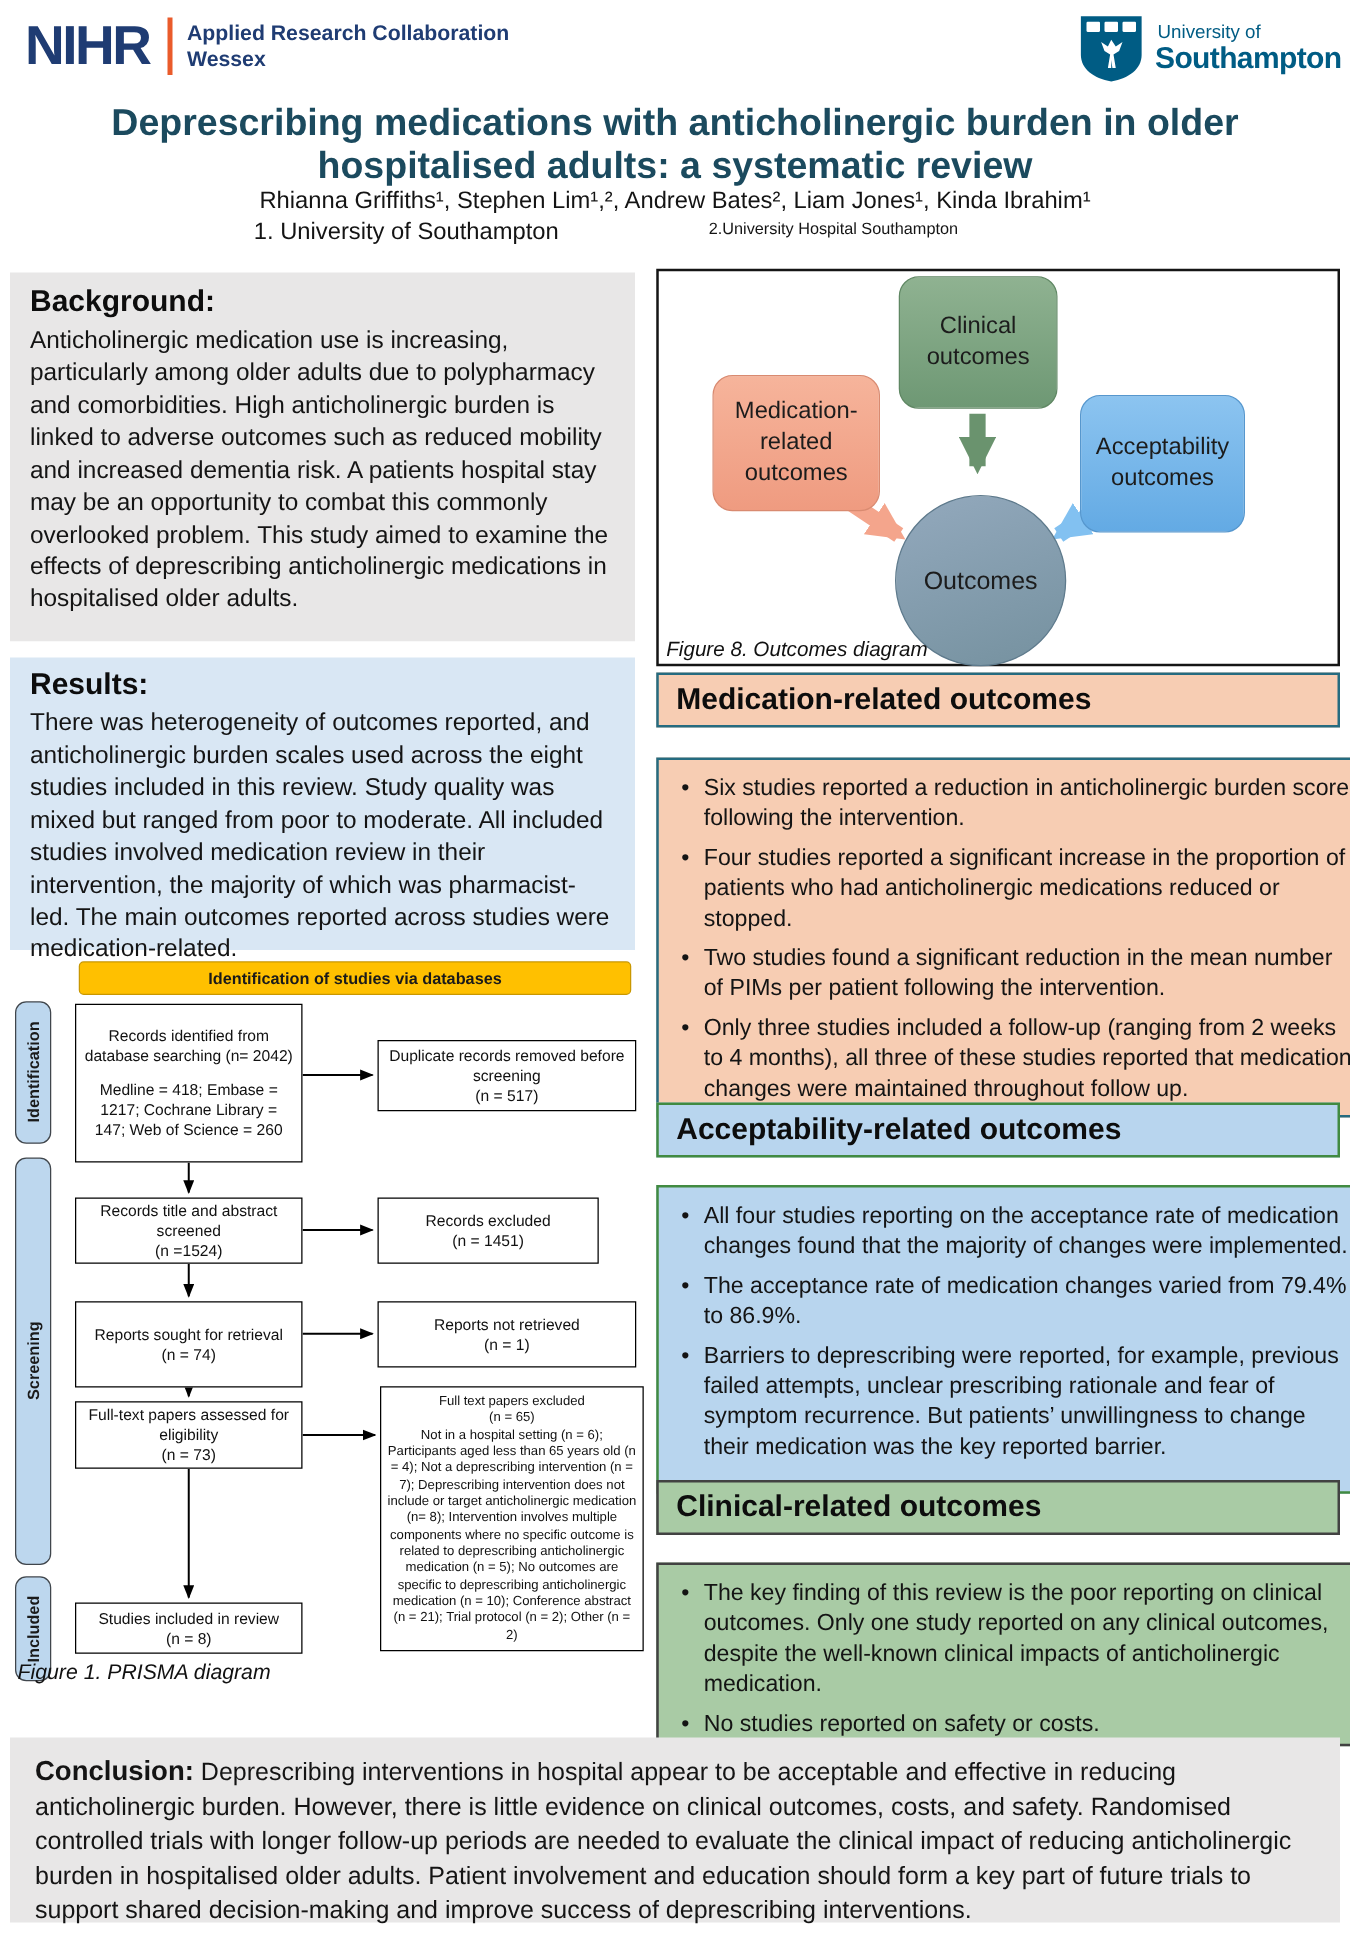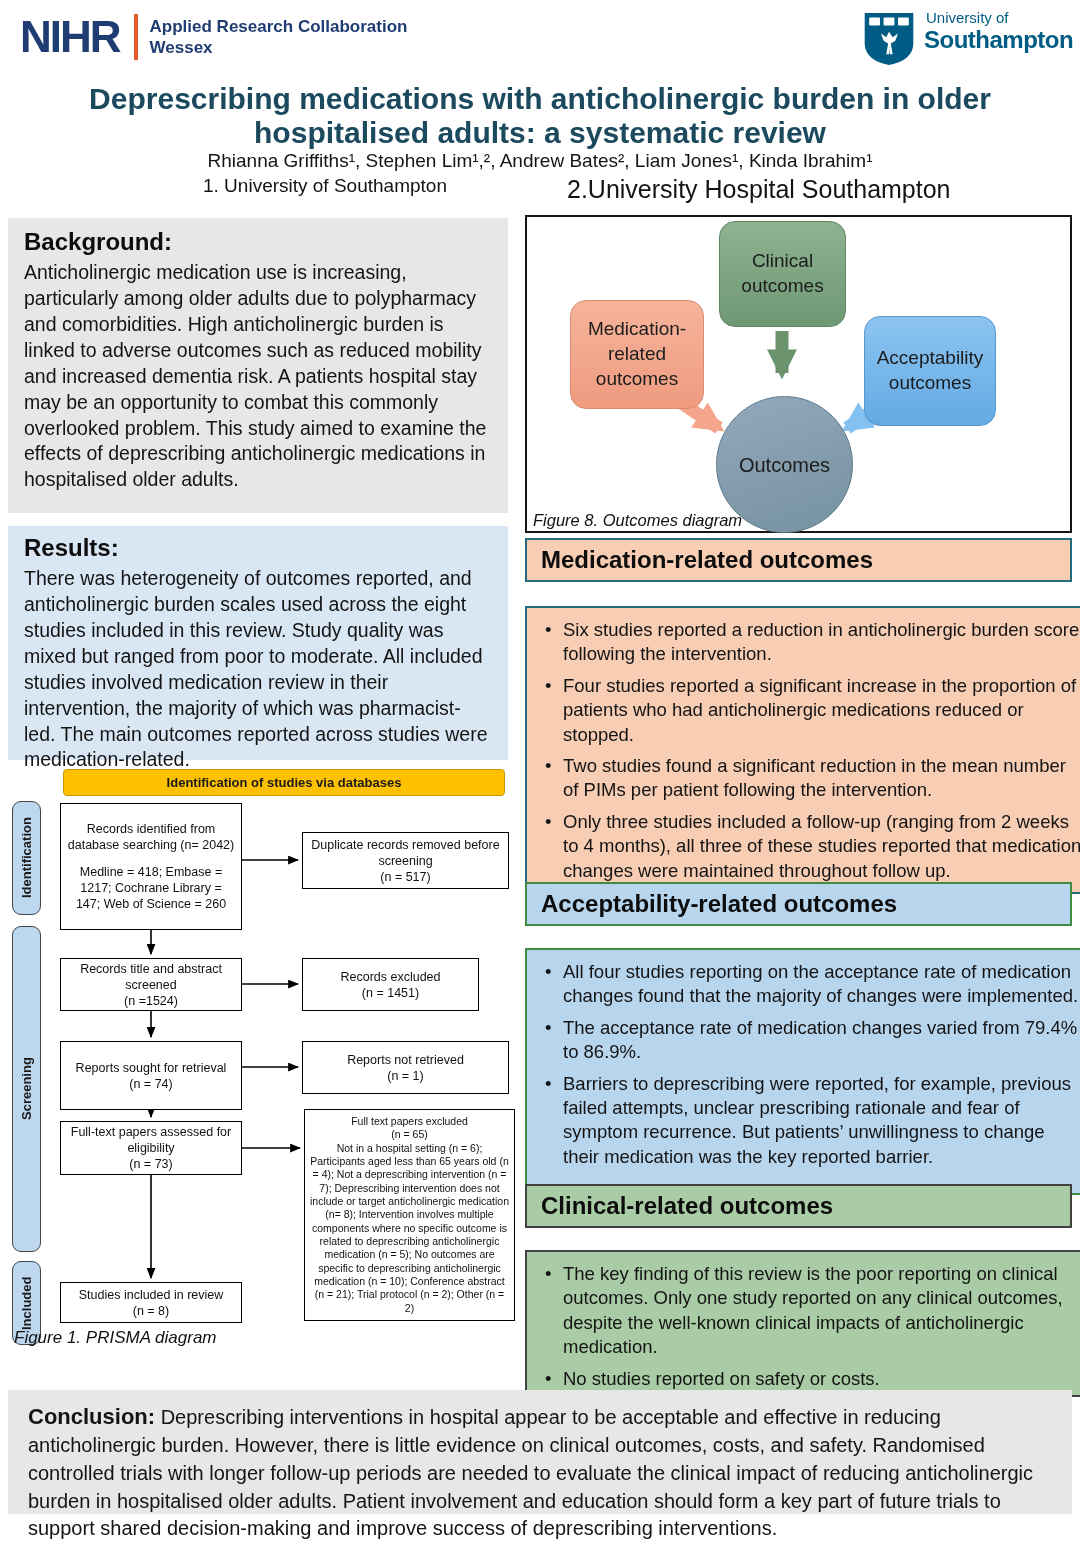--- a/index.html
+++ b/index.html
@@ -7,31 +7,31 @@
   .poster {
     position:relative; width:1080px; height:1560px; background:#ffffff;
     font-family:"Liberation Sans", sans-serif; color:#111; overflow:hidden;
   }
 
   
   .nihr { position:absolute; left:20px; top:14px; display:flex; align-items:center; }
   .nihr-acronym { font-size:44px; font-weight:800; color:#1F3C73; letter-spacing:-2px; line-height:1; }
   .nihr-bar { width:4px; height:46px; background:#EA5B2B; margin:0 12px 0 14px; }
   .nihr-lines { display:flex; flex-direction:column; color:#1F3C73; font-size:17px; font-weight:700; line-height:1.25; }
-  .uos { position:absolute; left:862px; top:10px; display:flex; align-items:flex-start; }
+  .uos { position:absolute; left:862px; top:10px; display:flex; align-items:center; }
   .uos-text { display:flex; flex-direction:column; color:#005C84; margin-left:8px; }
   .uos-line1 { font-size:15px; font-weight:400; line-height:1.1; margin-left:2px; }
   .uos-line2 { font-size:24px; font-weight:700; line-height:1.1; letter-spacing:-0.5px; }
 
   
   .title { position:absolute; left:0; top:82px; width:100%; text-align:center;
            font-size:30px; font-weight:700; color:#1B4A5E; line-height:1.12; }
   .authors { position:absolute; left:0; top:150px; width:100%; text-align:center; font-size:19px; color:#141414; }
   .affil-1 { position:absolute; left:203px; top:175px; font-size:19px; color:#141414; }
-  .affil-2 { position:absolute; left:567px; top:175px; font-size:25px; color:#141414; }
+  .affil-2 { position:absolute; left:567px; top:175px; font-size:13px; color:#141414; }
 
   
   .panel-title { font-size:24px; font-weight:700; margin:0 0 4px 0; color:#0d0d0d; }
   .panel-body { font-size:19.5px; line-height:1.33; margin:0; color:#141414; }
   .bg-box { position:absolute; left:8px; top:218px; width:500px; height:295px; background:#E8E7E7; padding:10px 16px; }
   .results-box { position:absolute; left:8px; top:526px; width:500px; height:234px; background:#D9E7F4; padding:8px 16px; }
 
   
   .prisma { position:absolute; left:8px; top:765px; width:510px; height:588px; }
   .prisma-banner { position:absolute; left:55px; top:4px; width:442px; height:27px; background:#FFC000;
@@ -86,21 +86,21 @@
   .hd-med { top:538px; }
   .bd-med { top:586px; height:288px; }
   .acc-style { background:#B8D5EE; border:2.5px solid #418A41; }
   .hd-acc { top:882px; }
   .bd-acc { top:928px; height:247px; }
   .cli-style { background:#A9CBA5; border:2px solid #424242; }
   .hd-cli { top:1184px; }
   .bd-cli { top:1230px; height:147px; }
 
   
-  .conclusion { position:absolute; left:8px; top:1390px; width:1064px; height:124px; background:#E8E7E7;
+  .conclusion { position:absolute; left:8px; top:1390px; width:1064px; height:148px; background:#E8E7E7;
                 padding:12px 20px; font-size:20px; line-height:1.38; color:#141414; }
   .conclusion .label { font-size:22px; font-weight:700; }
 </style>
 </head>
 <body>
 
 <div class="poster">
 
   <div class="nihr">
     <span class="nihr-acronym">NIHR</span>

